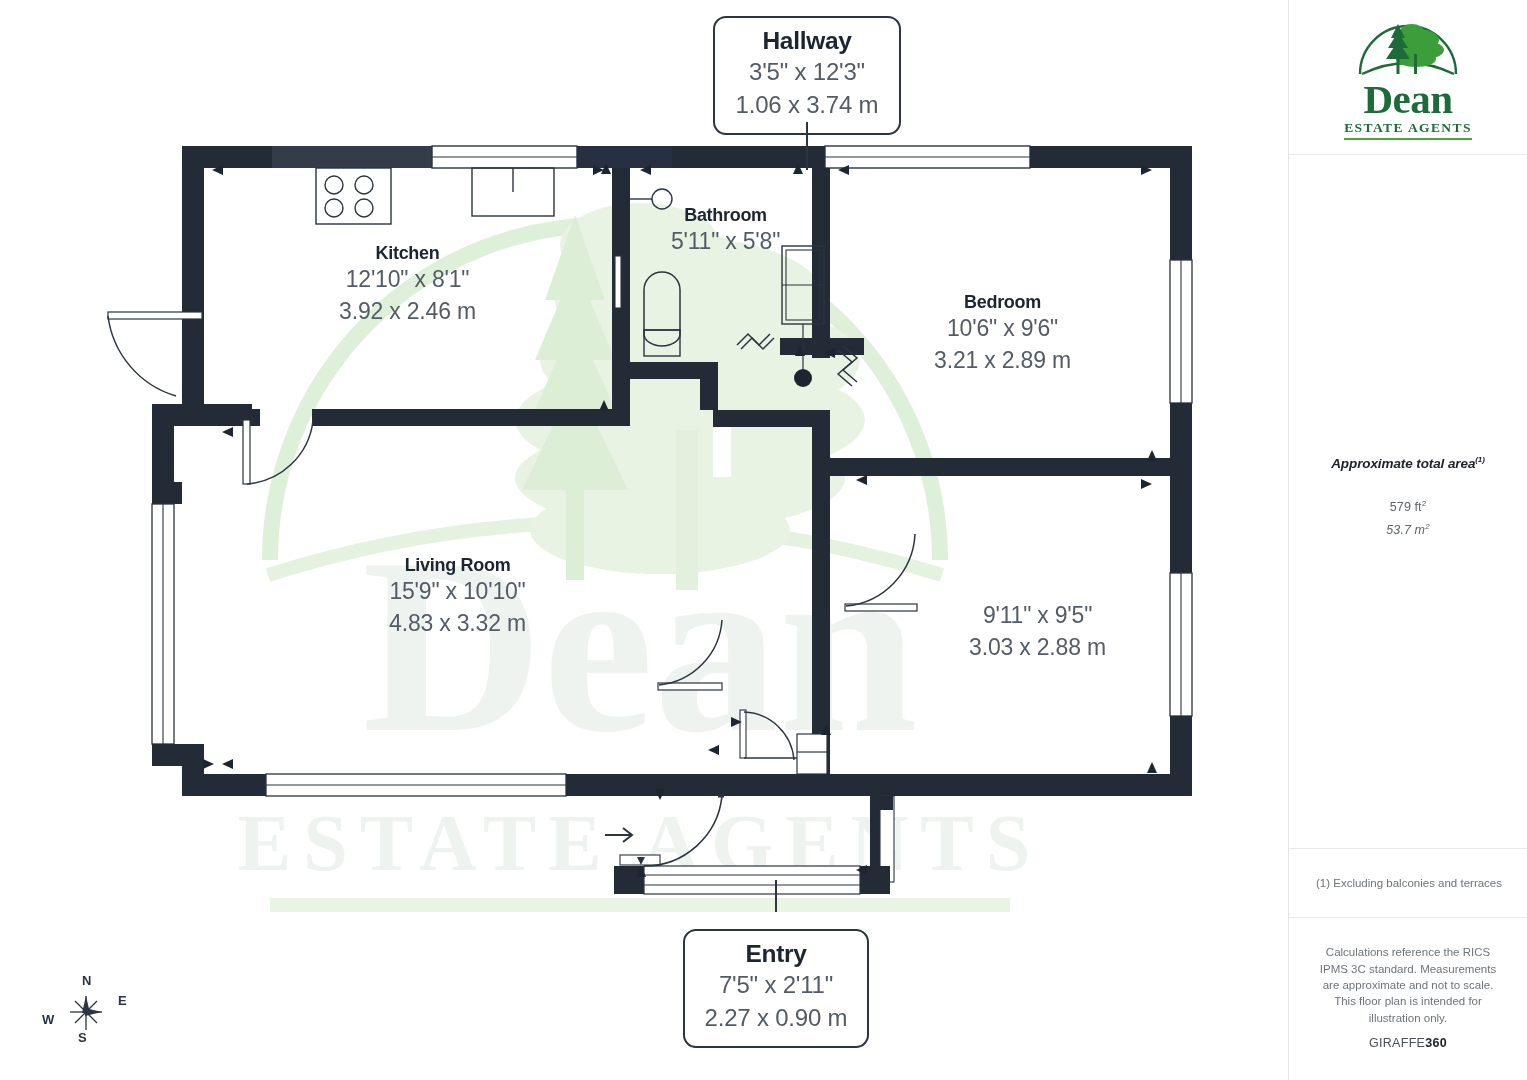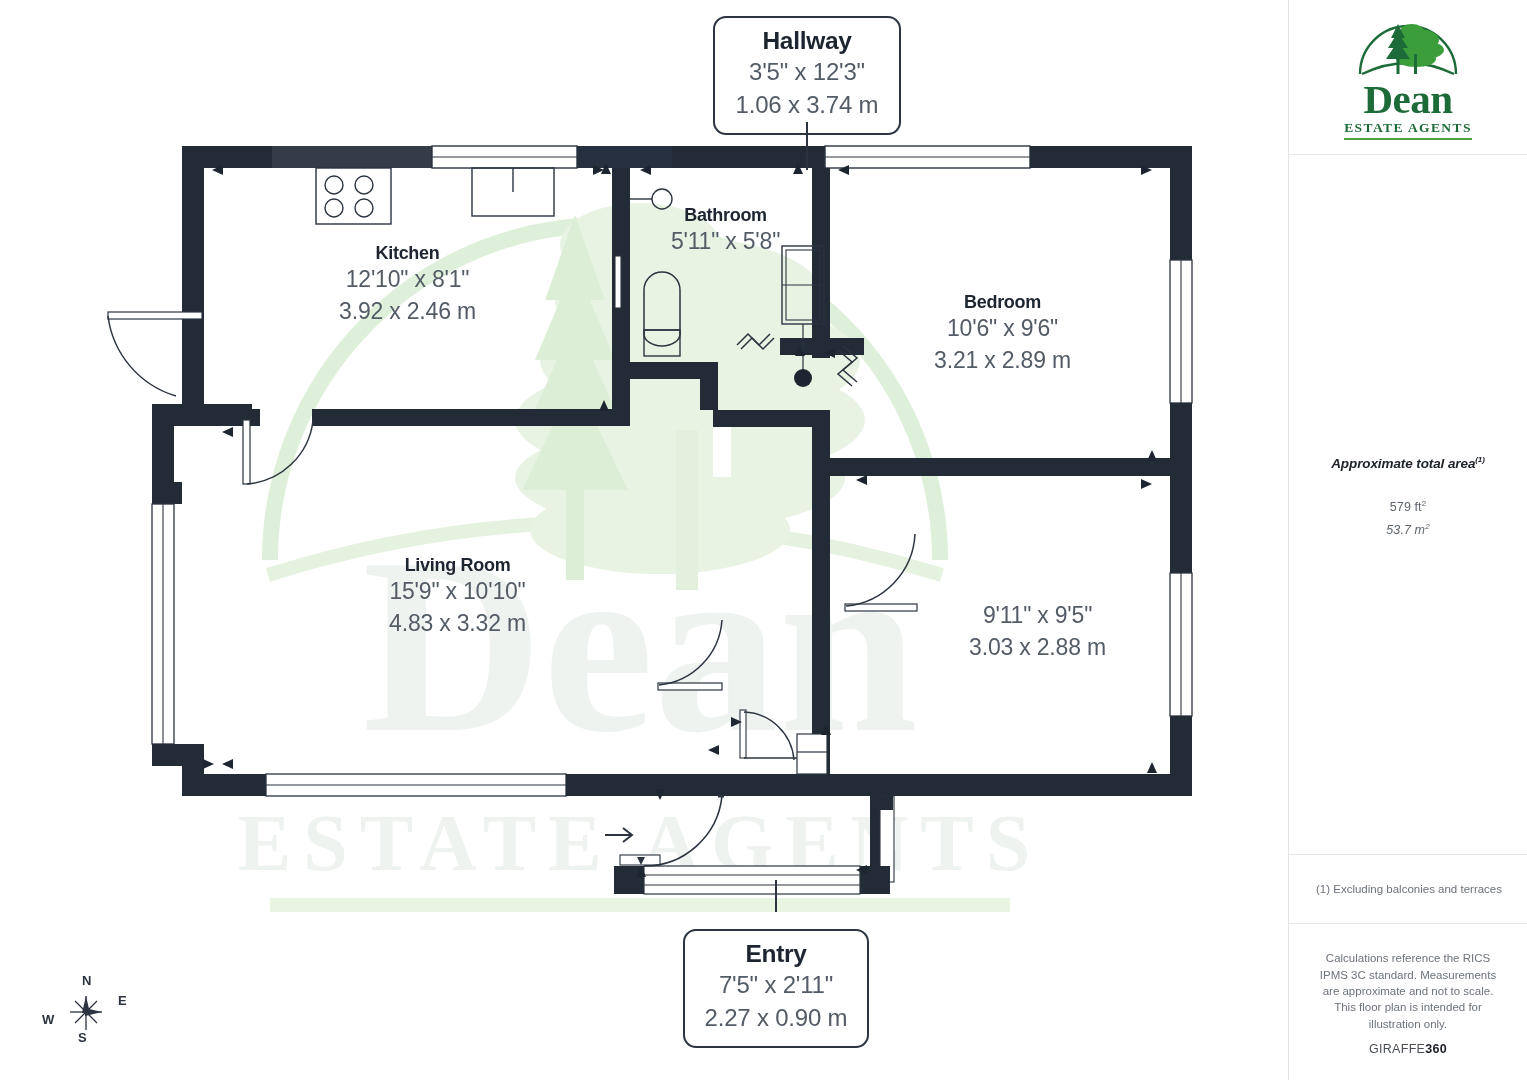--- a/index.html
+++ b/index.html
@@ -96,21 +96,21 @@
     color: #6d737b;
     text-align: center;
     line-height: 1.42;
     padding: 26px 22px 10px 22px;
   }
   .brand {
     text-align: center;
     font-size: 12.5px;
     color: #4a4f57;
     letter-spacing: 0.3px;
-    padding-bottom: 24px;
+    padding-bottom: 30px;
   }
   .brand b { color: #20242b; font-weight: 700; }
 
   
   #plan-svg { display: block; }
 
   
   .room-label {
     position: absolute;
     text-align: center;

